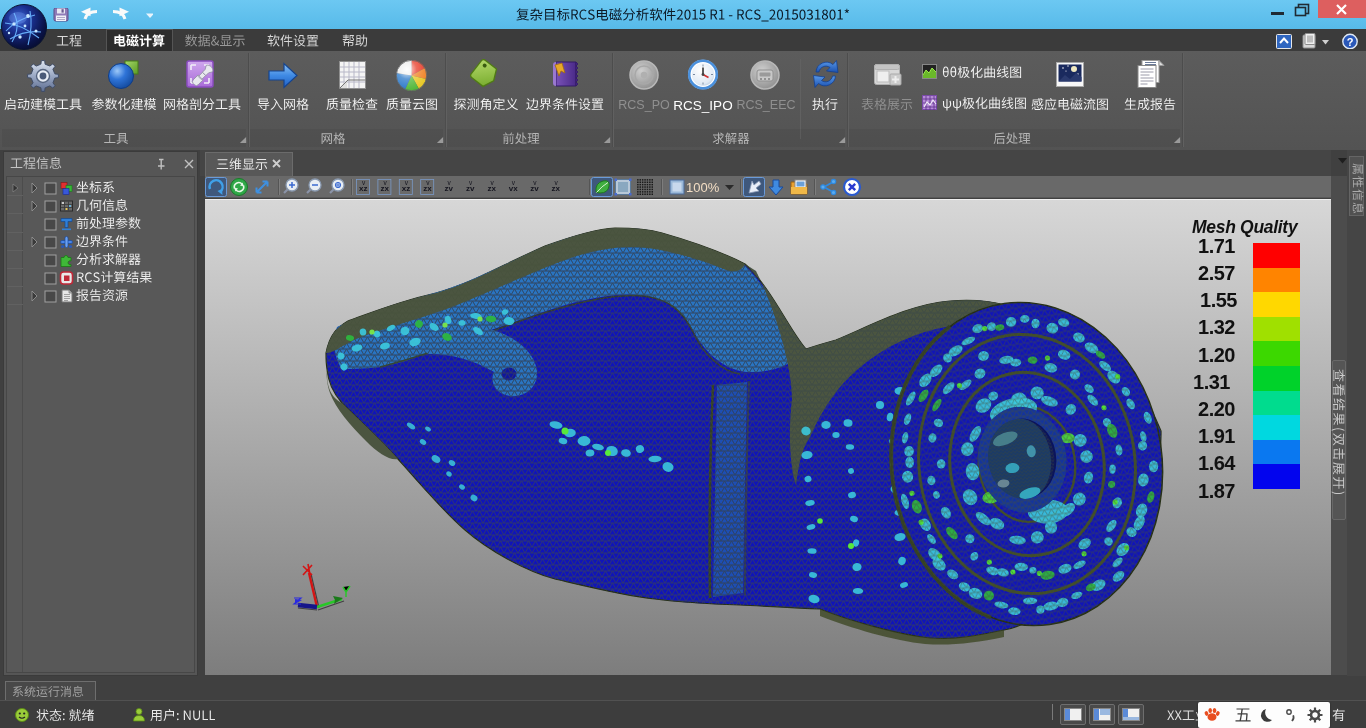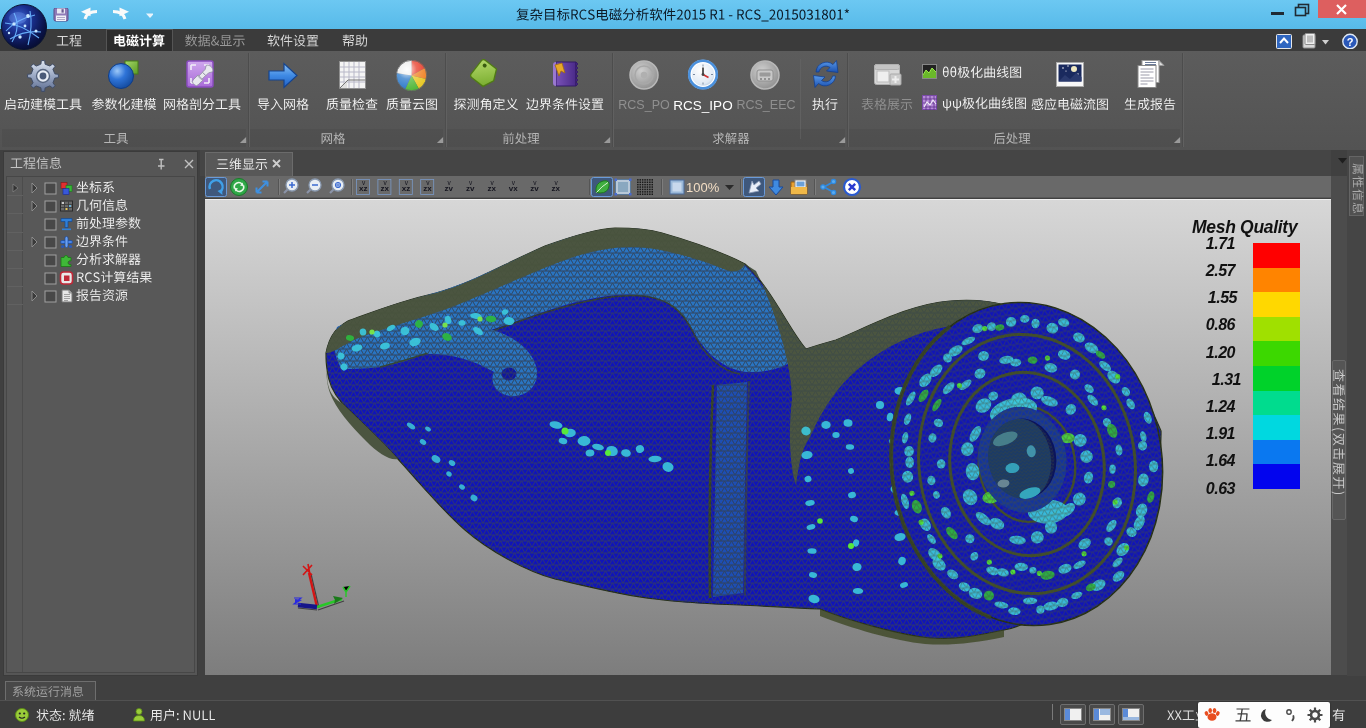--- a/index.html
+++ b/index.html
@@ -17,22 +17,22 @@
 #tabbar{left:200px;top:150px;width:1131px;height:26px;background:#454545}
 #vtab{position:absolute;left:5px;top:2px;width:88px;height:24px;background:#585858;border:1px solid #6b6b6b;border-bottom:none}
 #vtoolbar{left:205px;top:176px;width:1126px;height:22px;background:#696969;border-bottom:1px solid #585858}
 #viewport{left:205px;top:199px;width:1126px;height:476px;background:linear-gradient(#d7d7d7,#7d7d7d);border-top:1px solid #efefef}
 #rstrip1{left:1331px;top:176px;width:16px;height:499px;background:#4c4c4c}
 #rstrip2{left:1347px;top:150px;width:19px;height:526px;background:#454545}
 #proptab{position:absolute;left:2px;top:6px;width:15px;height:60px;background:#515151;border:1px solid #656565}
 #bottomtab{left:5px;top:681px;width:91px;height:19px;background:#484848;border:1px solid #6e6e6e;border-bottom:none}
 #statusbar{left:0;top:700px;width:1366px;height:28px;background:#3d3d3d;border-top:1px solid #515151}
 .vsep{position:absolute;top:3px;width:1px;height:16px;background:#555;border-right:1px solid #7a7a7a}
-.legendnum{position:absolute;right:0;font-weight:bold;font-style:italic;color:#111;
- font-size:16px;letter-spacing:-0.5px}
+.legendnum{position:absolute;right:0;font-weight:bold;color:#111;
+ font-size:20px;letter-spacing:-0.5px}
 </style></head>
 <body>
 <div id="titlebar" class="abs">
     <svg class="abs" style="left:1px;top:4px;z-index:80" width="46" height="46">
 <defs>
         <radialGradient id="lg1" cx="38%" cy="32%" r="78%">
 <stop offset="0%" stop-color="#3f6ad8"></stop>
           <stop offset="38%" stop-color="#1a2f8e"></stop>
           <stop offset="75%" stop-color="#0a1348"></stop>
           <stop offset="100%" stop-color="#060a28"></stop>
@@ -850,27 +850,27 @@
       <div class="abs" style="left:63px;top:106.8px;width:47px;height:24.6px;background:#a0e000"></div>
       <div class="abs" style="left:63px;top:131.4px;width:47px;height:24.6px;background:#3cd800"></div>
       <div class="abs" style="left:63px;top:156.0px;width:47px;height:24.6px;background:#00d22a"></div>
       <div class="abs" style="left:63px;top:180.6px;width:47px;height:24.6px;background:#00dc8e"></div>
       <div class="abs" style="left:63px;top:205.2px;width:47px;height:24.6px;background:#00d8e0"></div>
       <div class="abs" style="left:63px;top:229.8px;width:47px;height:24.6px;background:#0a78f0"></div>
       <div class="abs" style="left:63px;top:254.4px;width:47px;height:24.6px;background:#0204ee"></div>
       <div class="legendnum" style="right:85px;top:24.8px">1.71</div>
       <div class="legendnum" style="right:85px;top:52.0px">2.57</div>
       <div class="legendnum" style="right:83px;top:79.2px">1.55</div>
-      <div class="legendnum" style="right:85px;top:106.4px">0.86</div>
+      <div class="legendnum" style="right:85px;top:106.4px">1.32</div>
       <div class="legendnum" style="right:85px;top:133.6px">1.20</div>
-      <div class="legendnum" style="right:79px;top:160.8px">1.31</div>
-      <div class="legendnum" style="right:85px;top:188.0px">1.24</div>
+      <div class="legendnum" style="right:90px;top:160.8px">1.31</div>
+      <div class="legendnum" style="right:85px;top:188.0px">2.20</div>
       <div class="legendnum" style="right:85px;top:215.2px">1.91</div>
       <div class="legendnum" style="right:85px;top:242.4px">1.64</div>
-      <div class="legendnum" style="right:85px;top:269.6px">0.63</div>
+      <div class="legendnum" style="right:85px;top:269.6px">1.87</div>
     </div>
   </div>
 <div id="rstrip1" class="abs">
     <div class="abs" style="left:1px;top:184px;width:14px;height:160px;background:#555;border:1px solid #686868;border-radius:2px"></div>
   </div>
 <div id="rstrip2" class="abs">
     <div id="proptab"></div>
   </div>
 <div id="bottomtab" class="abs"></div>
 <div id="statusbar" class="abs">

